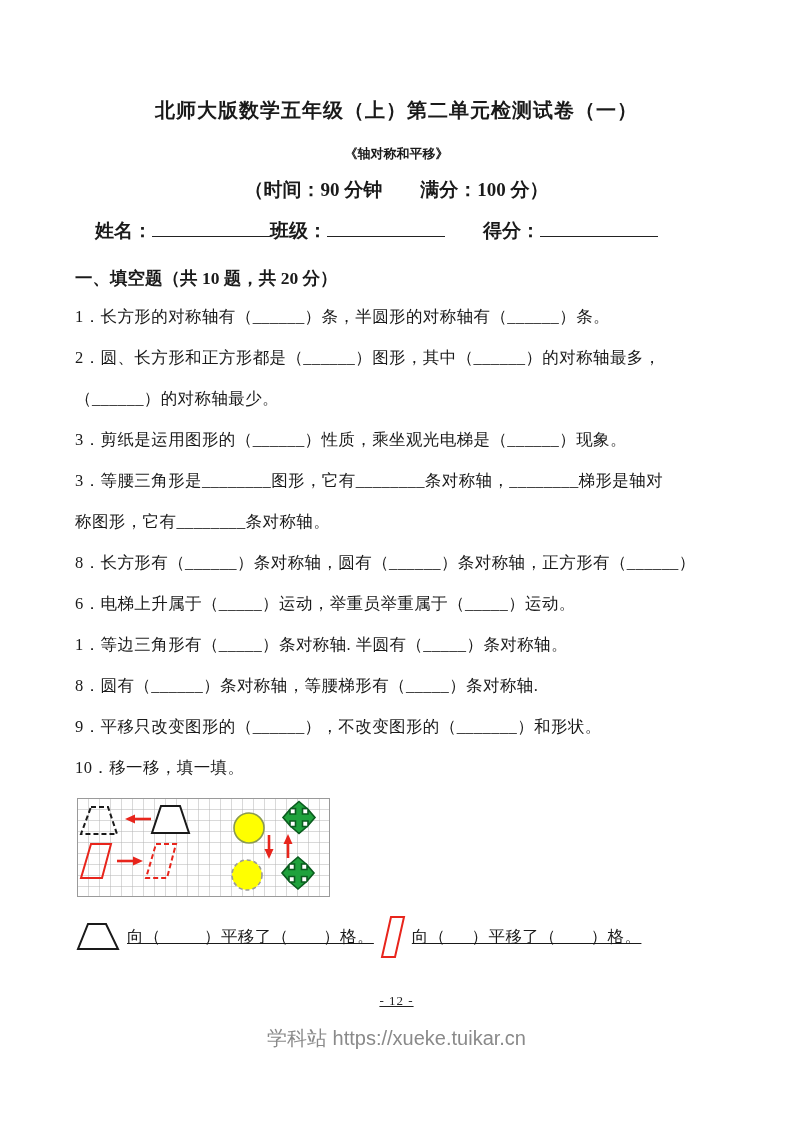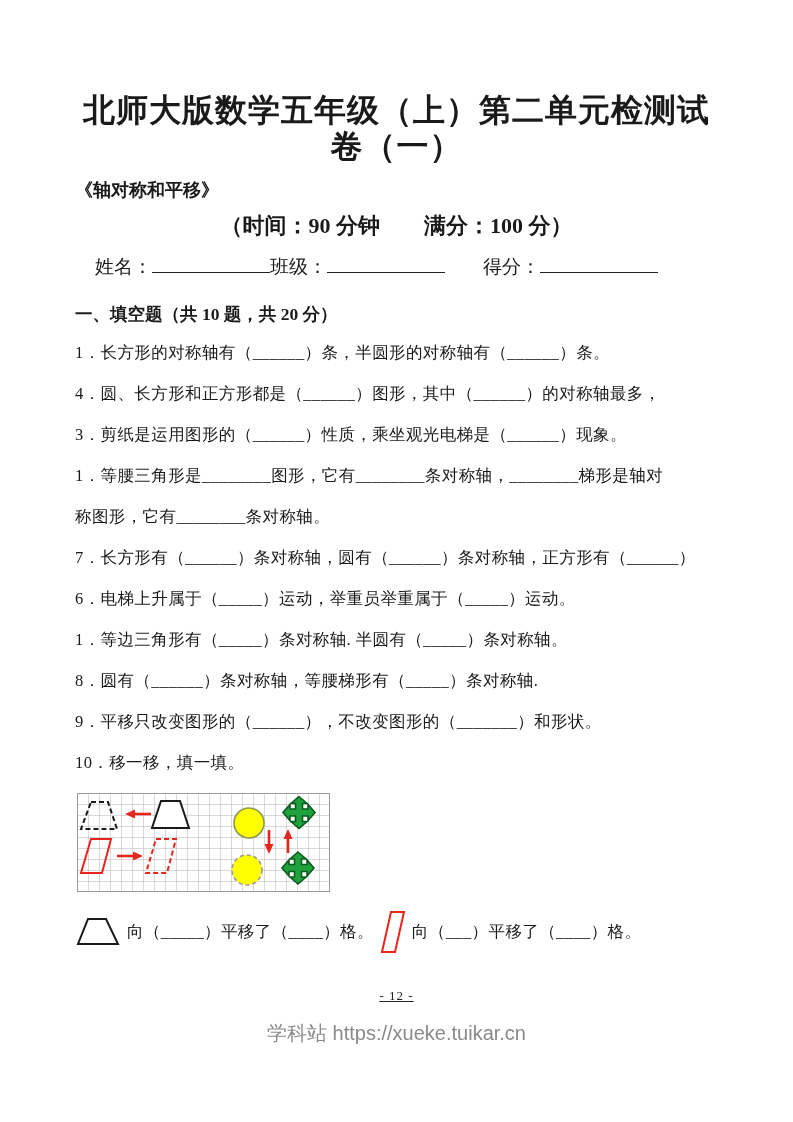--- a/index.html
+++ b/index.html
@@ -7,33 +7,33 @@
   body {
     width: 793px; height: 1122px;
     background: #ffffff;
     font-family: "Liberation Serif", serif;
     color: #1a1a1a;
     overflow: hidden;
   }
   .sheet { padding: 92px 75px 0 75px; }
 
   .title {
-    font-size: 32px; font-weight: bold; text-align: center;
+    font-size: 20px; font-weight: bold; text-align: center;
     margin: 0 0 14px 0; line-height: 36px; letter-spacing: 1px;
   }
   .subtitle {
-    font-size: 18px; font-weight: bold; 
+    font-size: 13px; font-weight: bold; text-align: center;
     line-height: 24px; margin: 0 0 12px 0;
   }
   .meta {
-    font-size: 22px; font-weight: bold; text-align: center;
+    font-size: 19px; font-weight: bold; text-align: center;
     line-height: 24px; margin: 0 0 16px 0; white-space: pre;
   }
   .student-line {
-    font-size: 19px; font-weight: normal; line-height: 26px;
+    font-size: 19px; font-weight: bold; line-height: 26px;
     margin: 0 0 22px 0; padding-left: 20px; white-space: nowrap;
   }
   .blank {
     display: inline-block; width: 118px; height: 19px;
     border-bottom: 1.6px solid #222; vertical-align: baseline;
   }
   .blank.mid { margin-right: 38px; }
 
   .sec-heading {
     font-size: 17.5px; font-weight: bold; line-height: 24px;
@@ -44,21 +44,21 @@
     letter-spacing: 0.4px;
   }
 
   .figure-wrap { margin: 2px 0 12px 2px; }
 
   .answer-line {
     display: flex; align-items: center; gap: 6px;
     font-size: 16.5px; line-height: 22px; margin: 0 0 0 0;
     height: 48px;
   }
-  .answer-line .seg { letter-spacing: 0.4px; }
+  .answer-line .seg { letter-spacing: 0.4px; text-decoration: underline; }
 
   .pagenum {
     text-align: center; font-size: 13px; color: #222;
     margin-top: 32px; letter-spacing: 1px; text-decoration: underline;
   }
   .footer {
     text-align: center; color: #8a8a8a;
     font-family: "Liberation Sans", sans-serif;
     font-size: 20px; margin-top: 16px;
   }
@@ -72,25 +72,26 @@
   <div class="subtitle">《轴对称和平移》</div>
   <div class="meta">（时间：90 分钟        满分：100 分）</div>
 
   <div class="student-line">
     <span>姓名：</span><span class="blank"></span><span>班级：</span><span class="blank mid"></span><span>得分：</span><span class="blank"></span>
   </div>
 
   <div class="sec-heading">一、填空题（共 10 题，共 20 分）</div>
 
   <p class="qline">1．长方形的对称轴有（______）条，半圆形的对称轴有（______）条。</p>
-  <p class="qline">4．圆、长方形和正方形都是（______）图形，其中（______）的对称轴最多，</p>
+  <p class="qline">2．圆、长方形和正方形都是（______）图形，其中（______）的对称轴最多，</p>
+  <p class="qline">（______）的对称轴最少。</p>
   <p class="qline">3．剪纸是运用图形的（______）性质，乘坐观光电梯是（______）现象。</p>
-  <p class="qline">1．等腰三角形是________图形，它有________条对称轴，________梯形是轴对</p>
+  <p class="qline">3．等腰三角形是________图形，它有________条对称轴，________梯形是轴对</p>
   <p class="qline">称图形，它有________条对称轴。</p>
-  <p class="qline">7．长方形有（______）条对称轴，圆有（______）条对称轴，正方形有（______）</p>
+  <p class="qline">8．长方形有（______）条对称轴，圆有（______）条对称轴，正方形有（______）</p>
   <p class="qline">6．电梯上升属于（_____）运动，举重员举重属于（_____）运动。</p>
   <p class="qline">1．等边三角形有（_____）条对称轴. 半圆有（_____）条对称轴。</p>
   <p class="qline">8．圆有（______）条对称轴，等腰梯形有（_____）条对称轴.</p>
   <p class="qline">9．平移只改变图形的（______），不改变图形的（_______）和形状。</p>
   <p class="qline">10．移一移，填一填。</p>
 
   <div class="figure-wrap">
     <svg width="253" height="99" viewBox="0 0 253 99">
       <defs>
         <pattern id="gridpat" width="11" height="11" patternUnits="userSpaceOnUse">

